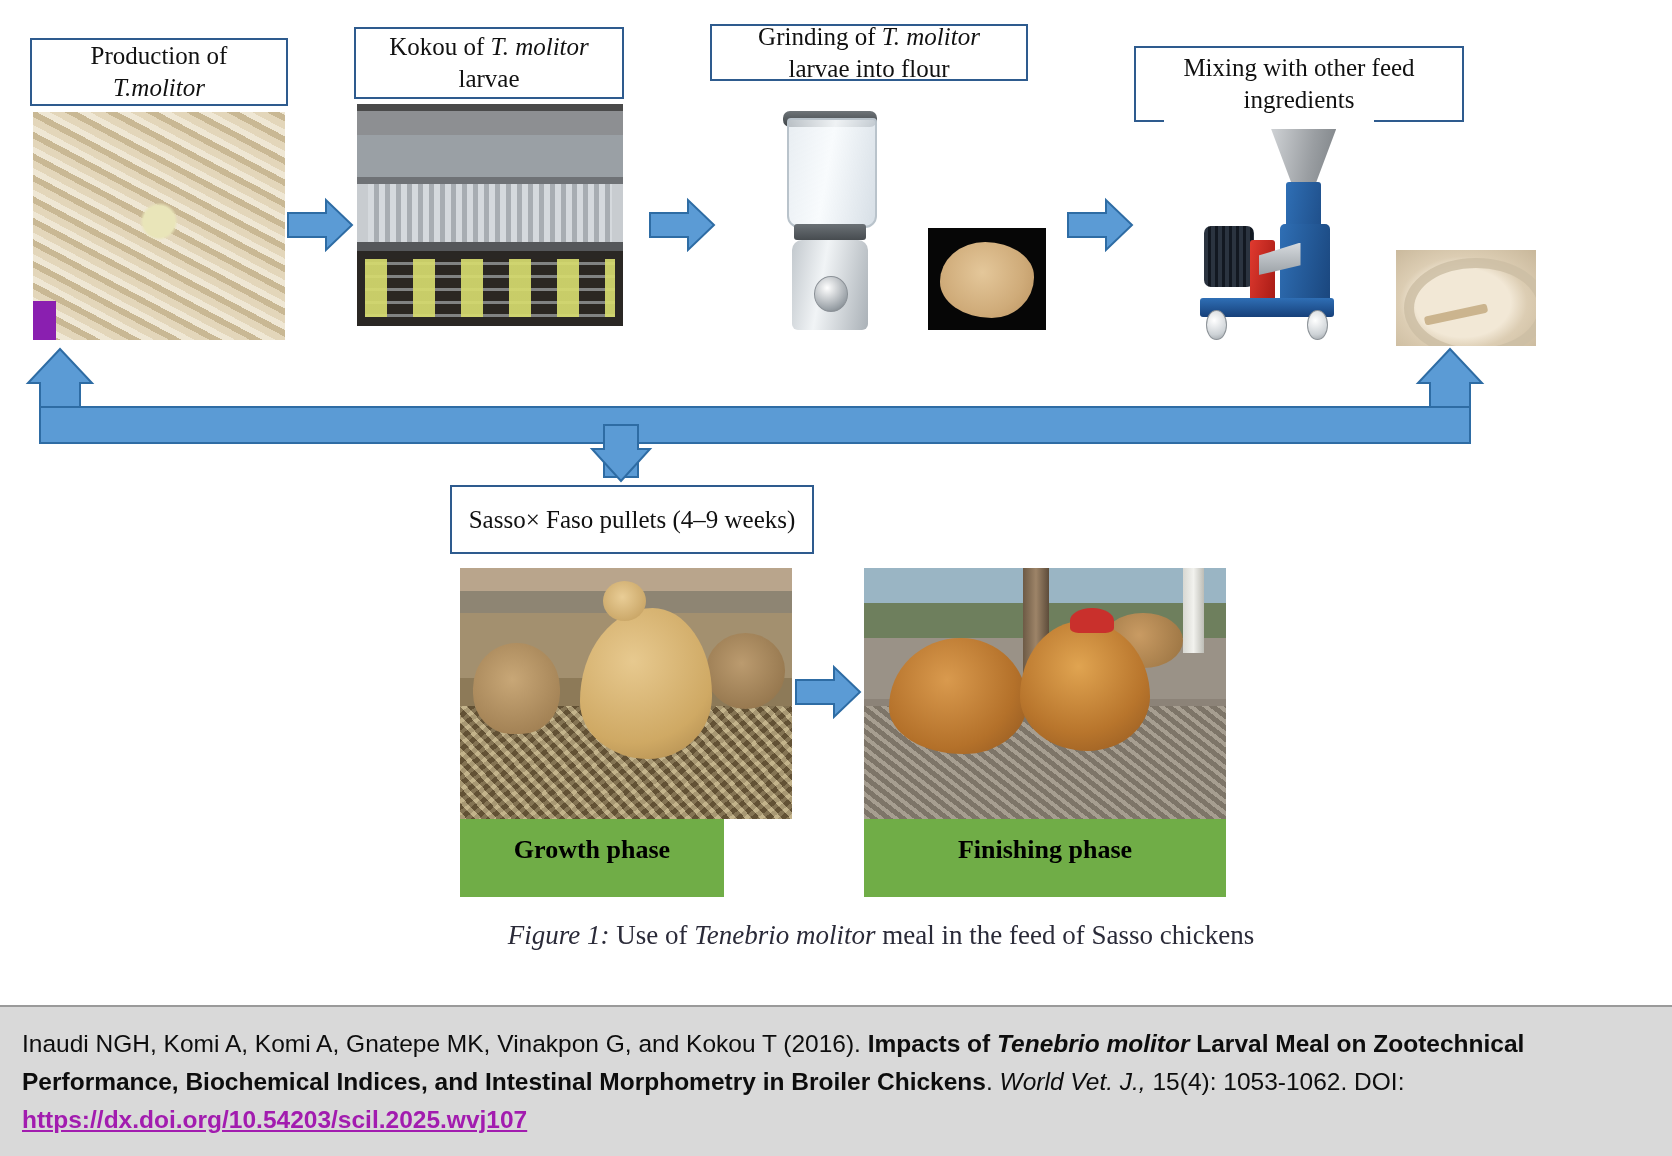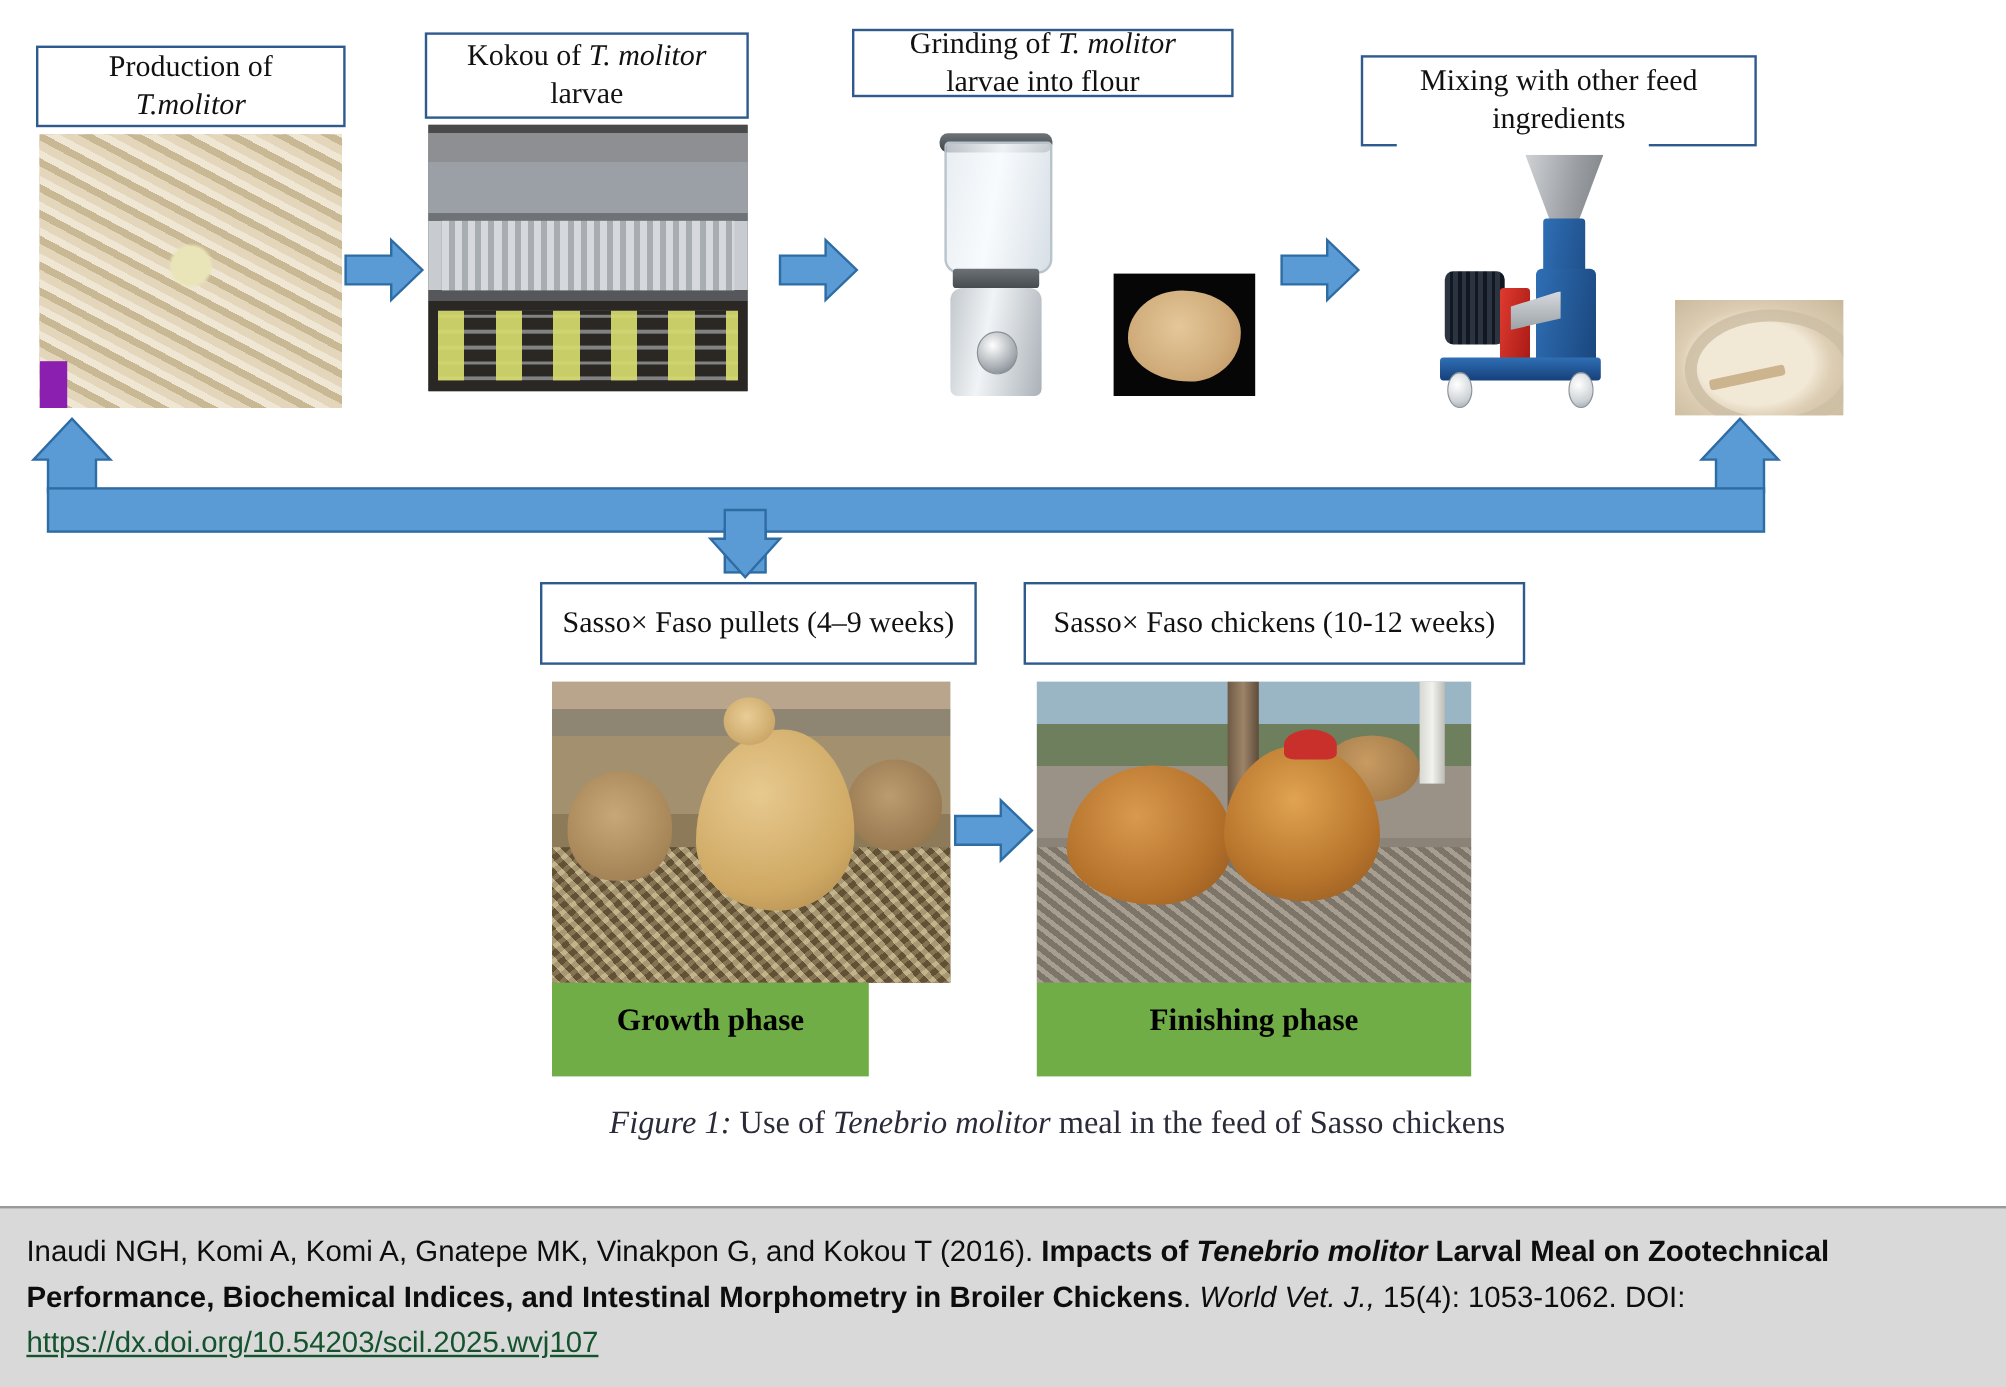--- a/index.html
+++ b/index.html
@@ -319,22 +319,23 @@
     box-sizing: border-box;
     padding: 18px 22px 0 22px;
     font-family: "Liberation Sans", sans-serif;
     font-size: 24.5px;
     line-height: 1.55;
     color: #0d0d0d;
   }
   #citation-bar b { font-weight: bold; }
   #citation-bar i { font-style: italic; }
   #citation-bar a {
-    color: #14532d;
+    color: #a21caf;
     text-decoration: underline;
+    font-weight: bold;
   }
 </style>
 </head>
 <body>
 
 <div id="figure-canvas">
 
   <div class="proc-box" style="left:30px; top:38px; width:258px; height:68px;">
     <span>
       <span>Production of</span><br>
@@ -425,23 +426,20 @@
   <div class="arrow-wrap" style="left:584px; top:425px;">
     <svg width="70" height="58" viewBox="0 0 70 58">
       <polygon points="20,0 54,0 54,24 66,24 37,56 8,24 20,24" fill="#5B9BD5" stroke="#2E6CA4" stroke-width="2"></polygon>
     </svg>
   </div>
 
   <div class="phase-box" style="left:450px; top:485px; width:364px; height:69px;">
     <span>Sasso× Faso pullets (4–9 weeks)</span>
   </div>
 
-  <div class="phase-box" style="left:853px; top:485px; width:418px; height:69px;">
-    <span>Sasso× Faso chickens (10-12 weeks)</span>
-  </div>
 
   <div class="pic pic-pullets" style="left:460px; top:568px; width:332px; height:251px;">
     <div class="pullet-bg1"></div>
     <div class="pullet-bg2"></div>
     <div class="pullet-main"></div>
     <div class="pullet-head"></div>
   </div>
 
   <div class="pic pic-chickens" style="left:864px; top:568px; width:362px; height:251px;">
     <div class="tree-trunk"></div>

